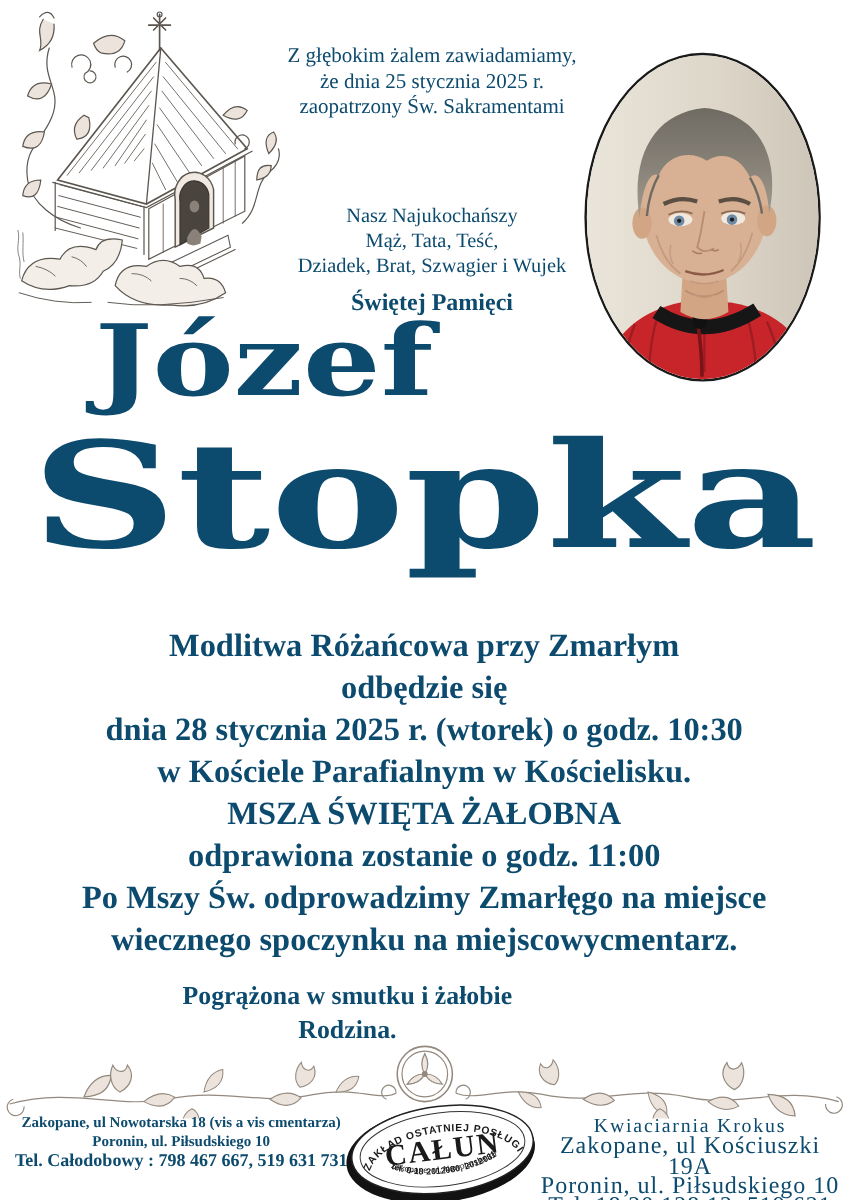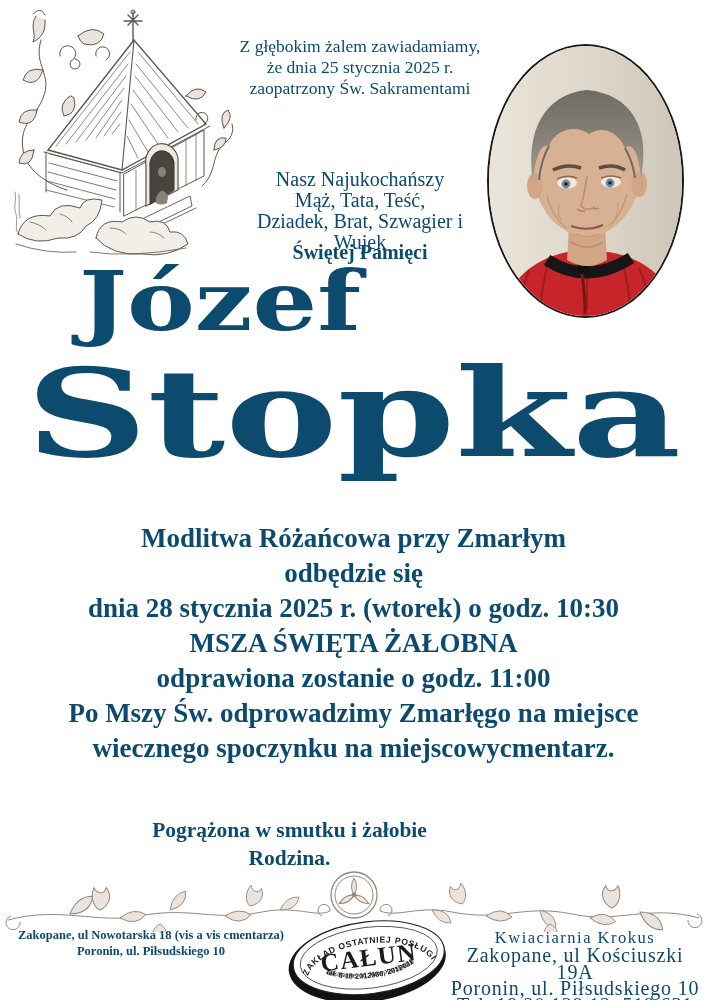--- a/index.html
+++ b/index.html
@@ -6,21 +6,21 @@
   .page{
     position:relative;width:707px;height:1000px;margin:0 auto;
     background:#ffffff;overflow:hidden;
     font-family:"Liberation Serif", serif;color:#0c4a6e;
   }
   .abs{position:absolute;}
   .ctr{text-align:center;}
   
   .chapel{left:0;top:0;width:238px;height:262px;}
   .intro{left:233px;top:36px;width:254px;font-size:17.5px;line-height:21px;}
-  .relation{left:233px;top:169px;width:254px;font-size:20px;line-height:21px;}
+  .relation{left:233px;top:169px;width:254px;font-size:17px;line-height:21px;}
   .sacred{left:233px;top:240px;width:254px;font-size:20px;font-weight:bold;line-height:24px;}
   .photo{
     left:487px;top:44px;width:197px;height:274px;border-radius:50%;
     overflow:hidden;border:2px solid #1a1a1a;box-sizing:border-box;
   }
   
   .jozef{left:0;top:256px;width:440px;font-family:"DejaVu Serif",serif;
     font-weight:bold;font-size:82px;line-height:1.1;transform:scaleX(1.24);}
   .stopka{left:0;top:346px;width:707px;font-family:"DejaVu Serif",serif;
     font-weight:bold;font-size:122px;line-height:1.1;transform:scaleX(1.38);}
@@ -168,20 +168,21 @@
     </svg>
   </div>
 
   <div class="abs jozef ctr">Józef</div>
   <div class="abs stopka ctr">Stopka</div>
 
   <div class="abs body-block ctr">
     <div>Modlitwa Różańcowa przy Zmarłym</div>
     <div>odbędzie się</div>
     <div>dnia 28 stycznia 2025 r. (wtorek) o godz. 10:30</div>
+    <div>w Kościele Parafialnym w Kościelisku.</div>
     <div>MSZA ŚWIĘTA ŻAŁOBNA</div>
     <div>odprawiona zostanie o godz. 11:00</div>
     <div>Po Mszy Św. odprowadzimy Zmarłęgo na miejsce</div>
     <div>wiecznego spoczynku na miejscowycmentarz.</div>
   </div>
 
   <div class="abs farewell ctr">
     <div>Pogrążona w smutku i żałobie</div>
     <div>Rodzina.</div>
   </div>
@@ -228,20 +229,21 @@
         <path d="M354,29 m0,-17 q5,9 0,17 q-5,-8 0,-17 Z" transform="rotate(120 354 29)"></path>
         <path d="M354,29 m0,-17 q5,9 0,17 q-5,-8 0,-17 Z" transform="rotate(240 354 29)"></path>
       </g>
       <circle cx="354" cy="29" r="2.4" fill="#93897f" stroke="none"></circle>
     </g>
   </svg>
 
   <div class="abs f-left ctr">
     <div class="l2">Zakopane, ul Nowotarska 18  (vis a vis cmentarza)</div>
     <div class="l3">Poronin, ul. Piłsudskiego 10</div>
+    <div class="l4">Tel. Całodobowy : 798 467 667, 519 631 731</div>
   </div>
 
   <svg class="abs stamp" viewBox="0 0 166 88">
     <g transform="rotate(-7 83 46)">
       <ellipse cx="83" cy="48" rx="79" ry="40" fill="#121212"></ellipse>
       <ellipse cx="85" cy="44" rx="76" ry="36" fill="#ffffff" stroke="#222" stroke-width="1.2"></ellipse>
       <ellipse cx="85" cy="44" rx="69" ry="30.5" fill="none" stroke="#333" stroke-width="0.8"></ellipse>
       <defs>
         <path id="stampTop" d="M 22 56 A 64 32 0 0 1 148 56"></path>
         <path id="stampBot" d="M 26 42 A 61 28 0 0 0 144 42"></path>

